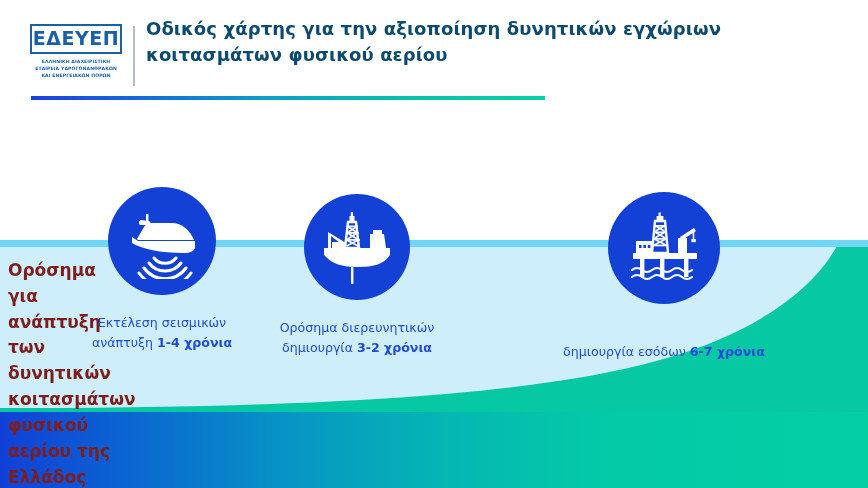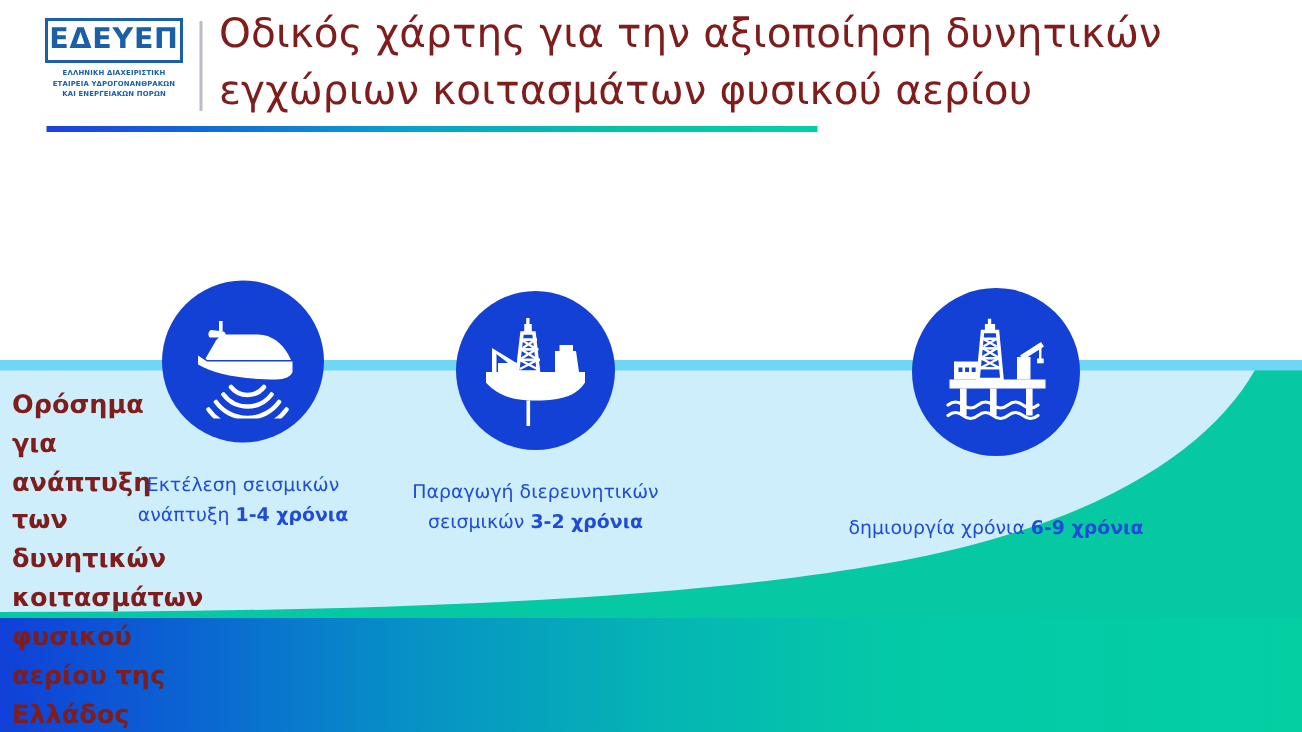--- a/index.html
+++ b/index.html
@@ -14,21 +14,21 @@
     position: relative;
     width: 868px;
     height: 488px;
     overflow: hidden;
     background: #ffffff;
   }
 
   
   .header {
     position: absolute;
-    left: 0; top: 0;
+    left: 0; top: 12px;
     width: 708px;
     height: 96px;
   }
   .logo-block {
     position: absolute;
     left: 30px;
     top: 12px;
     width: 92px;
     text-align: center;
   }
@@ -57,23 +57,23 @@
     top: 14px;
     width: 2px;
     height: 60px;
     background: #b9bdc4;
   }
   .title {
     position: absolute;
     left: 146px;
     top: 4px;
     width: 700px;
-    color: #7f1d1d;
-    font-size: 27px;
-    font-weight: normal;
+    color: #0c4a6e;
+    font-size: 18px;
+    font-weight: bold;
     line-height: 1.42;
     letter-spacing: 0.1px;
   }
   .header-rule {
     position: absolute;
     left: 31px;
     top: 84px;
     width: 514px;
     height: 4px;
     background: linear-gradient(to right, #1f3fe0 0%, #1464d8 18%, #0b9ecb 45%, #06c3a8 75%, #05cfa6 100%);
@@ -249,22 +249,22 @@
 
             <rect x="31.5" y="8" width="5" height="6"></rect>
             <rect x="32.8" y="4" width="2.2" height="4"></rect>
 
             <rect x="33" y="59" width="2.4" height="17"></rect>
           </g>
         </svg>
       </span>
     </div>
     <div class="caption" style="left:-56px; top:124px; width:218px;">
-      <span>Παραγωγή διερευνητικών</span><br>
-      <span>σεισμικών </span><b>3-2 χρόνια</b>
+      <span>Ορόσημα διερευνητικών</span><br>
+      <span>δημιουργία </span><b>3-2 χρόνια</b>
     </div>
   </div>
 
   <div class="node node-3" style="left:608px; top:192px;">
     <div class="circle">
       <span>
         <svg width="80" height="80" viewBox="0 0 80 80" xmlns="http://www.w3.org/2000/svg">
           <g fill="#ffffff">
 
             <path d="M31,13 L41,13 L44,45 L28,45 Z" fill="none" stroke="#ffffff" stroke-width="2.4"></path>
@@ -298,17 +298,17 @@
 
           <g fill="none" stroke="#ffffff" stroke-width="2.1" stroke-linecap="round">
             <path d="M8,62 q5,-4 10,0 t10,0 t10,0 t10,0 t10,0 t10,0"></path>
             <path d="M8,69 q5,-4 10,0 t10,0 t10,0 t10,0 t10,0 t10,0"></path>
           </g>
         </svg>
       </span>
     </div>
     <div class="caption" style="left:-50px; top:130px; width:212px;">
       <br>
-      <span>δημιουργία χρόνια </span><b>6-9 χρόνια</b>
+      <span>δημιουργία εσόδων </span><b>6-7 χρόνια</b>
     </div>
   </div>
 
 </div>
 
 </body></html>

